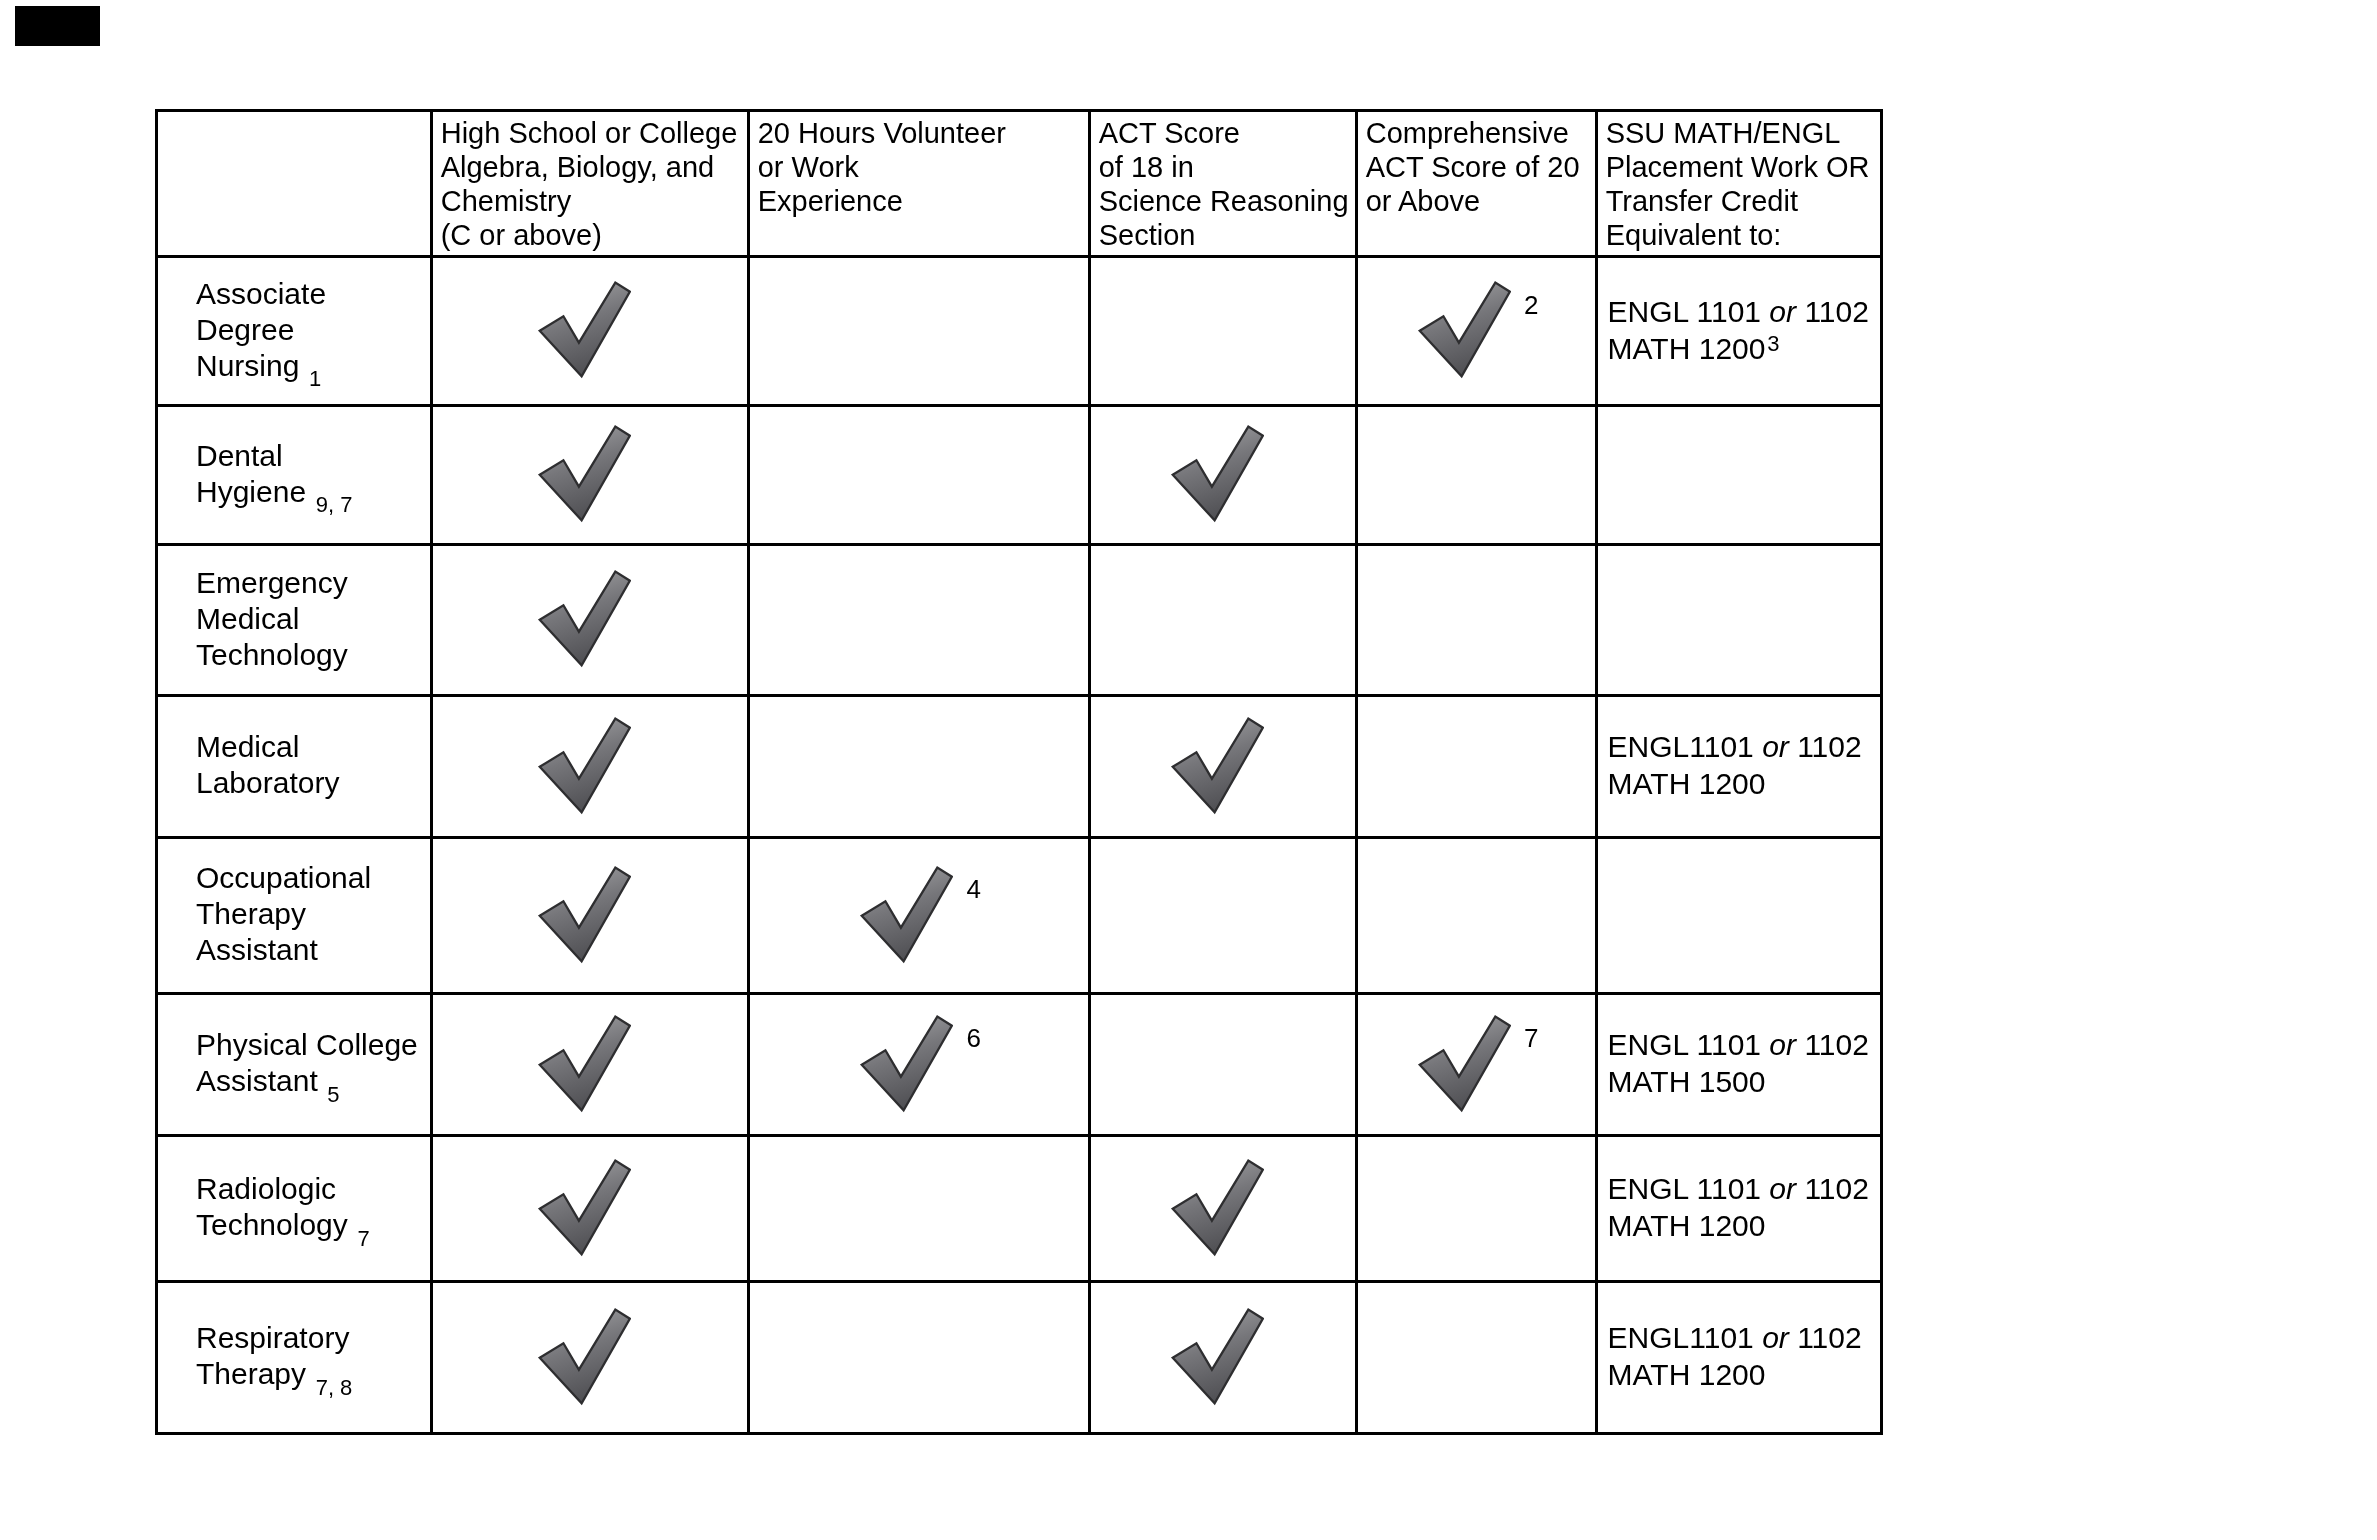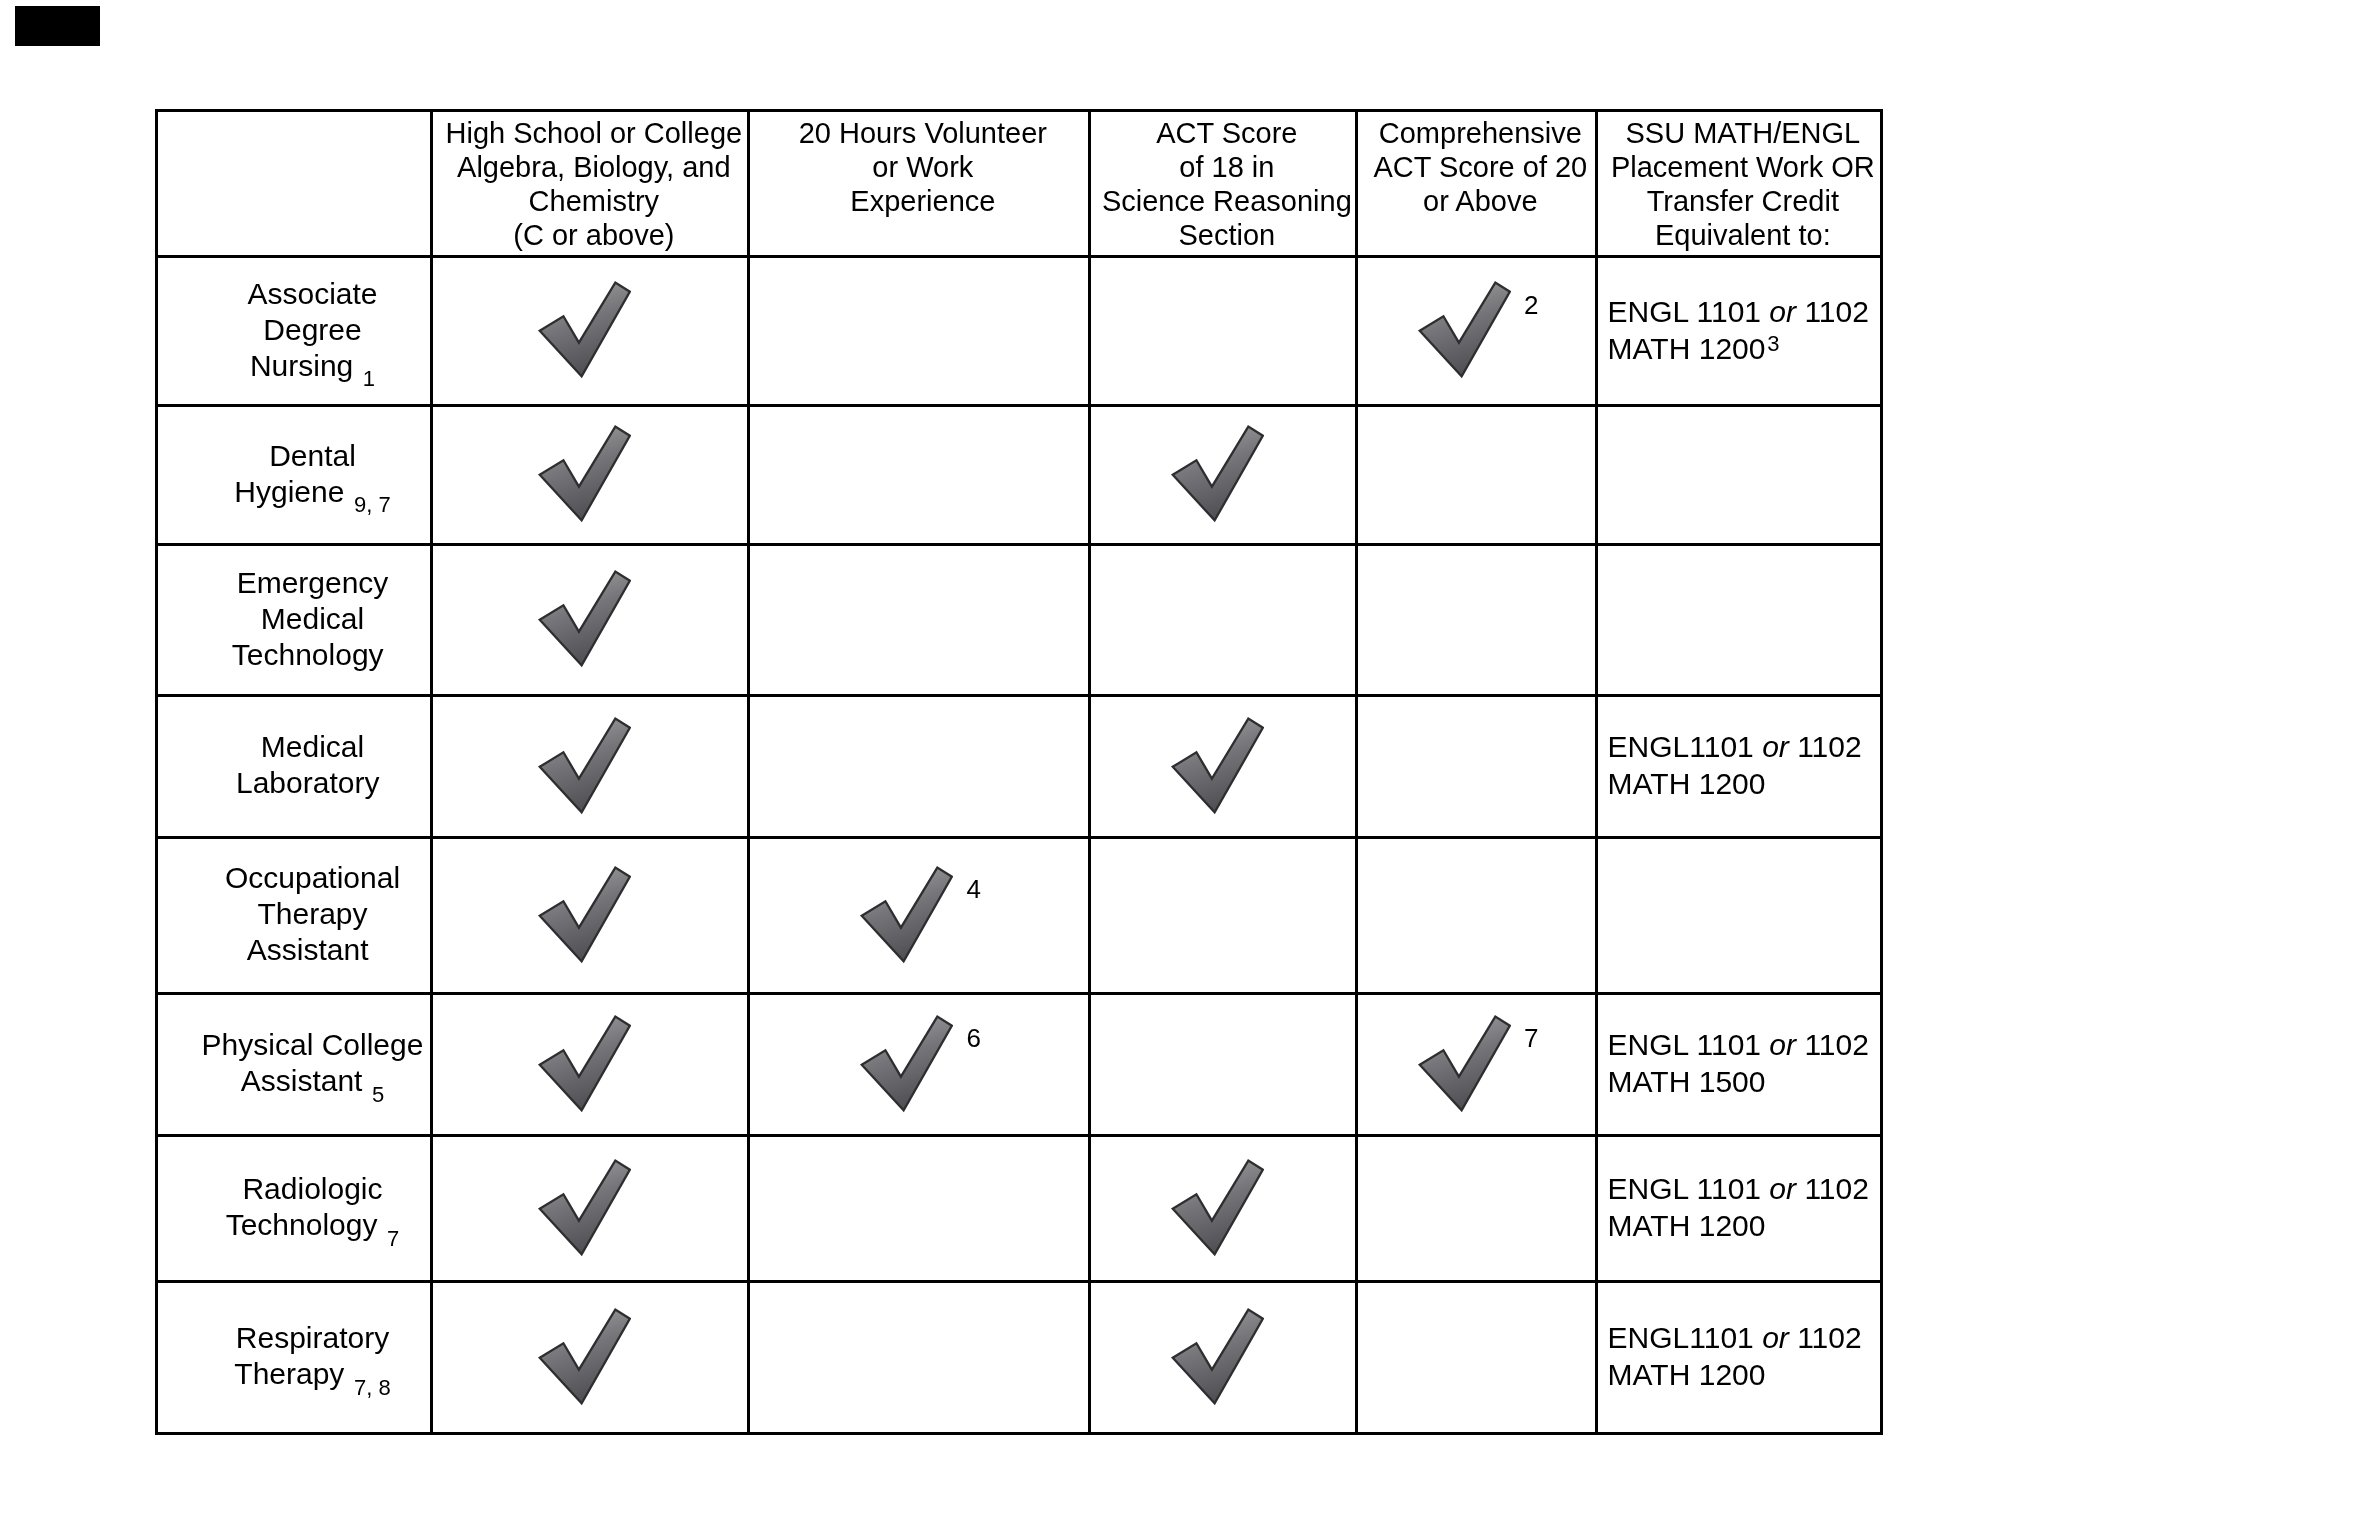--- a/index.html
+++ b/index.html
@@ -26,34 +26,33 @@
     table-layout: fixed;
     width: 1725px;
   }
   table.req td, table.req th {
     border: 3.8px solid #000;
     overflow: visible;
   }
 
   th.hdr {
     vertical-align: top;
-    text-align: center;
+    text-align: left;
     font-weight: normal;
     font-size: 29px;
     line-height: 34px;
     padding: 3.8px 0 0 7.7px;
   }
   .hdr-text { white-space: pre-line; display: inline-block; }
 
   td.prog {
     vertical-align: middle;
     padding-left: 38px;
     font-size: 30px;
     line-height: 36px;
-    text-align: center;
   }
   .pname { white-space: pre-line; }
   .psub {
     font-size: 22px;
     position: relative;
     top: 10.6px;
     margin-left: 9.6px;
     white-space: nowrap;
   }
 

